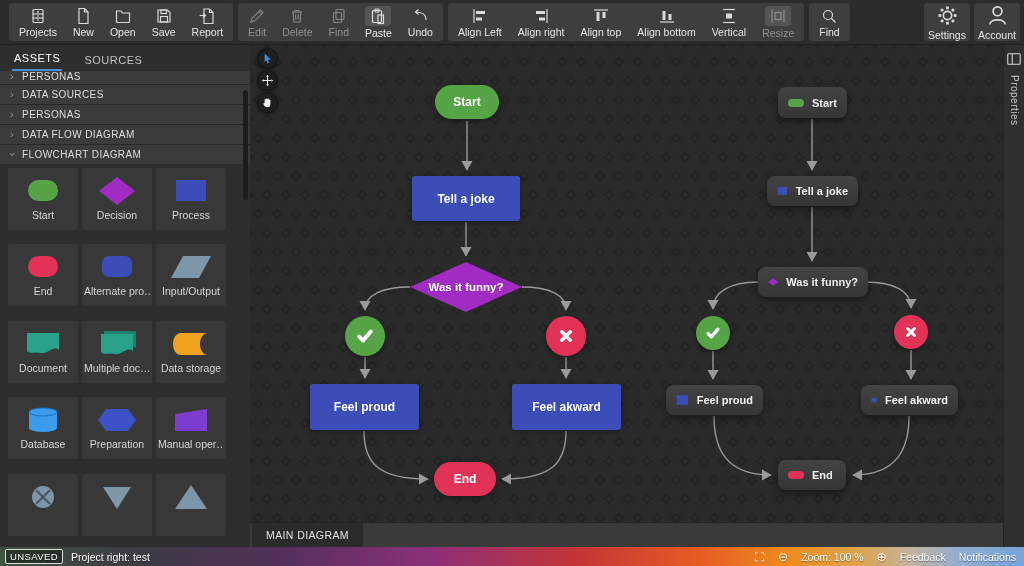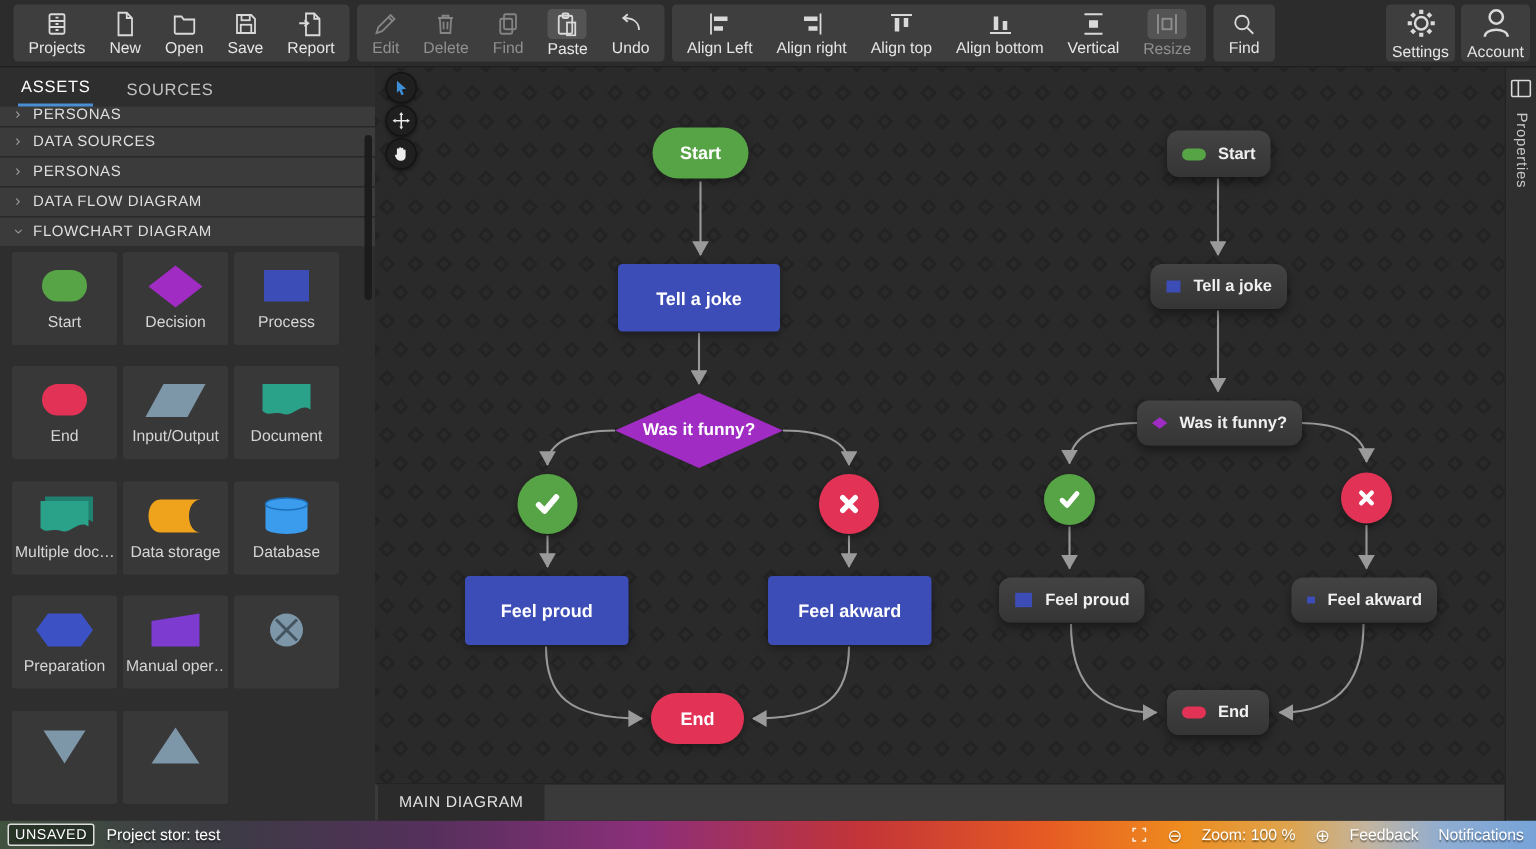--- a/index.html
+++ b/index.html
@@ -332,20 +332,26 @@
           <svg width="44" height="30" viewBox="0 0 44 30">
               <rect x="7" y="4" width="30" height="21" fill="#3d4db7"></rect>
             </svg>
           <span class="tile-label">Process</span>
         </div>
         <div class="tile">
           <svg width="44" height="30" viewBox="0 0 44 30">
               <rect x="7" y="4" width="30" height="21" rx="10.5" fill="#e23357"></rect>
             </svg>
           <span class="tile-label">End</span>
+        </div>
+        <div class="tile">
+          <svg width="44" height="30" viewBox="0 0 44 30">
+              <rect x="7" y="4" width="30" height="21" rx="7" fill="#3d4db7"></rect>
+            </svg>
+          <span class="tile-label">Alternate pro…</span>
         </div>
         <div class="tile">
           <svg width="44" height="30" viewBox="0 0 44 30">
               <polygon points="14,4 42,4 30,26 2,26" fill="#7d96a8"></polygon>
             </svg>
           <span class="tile-label">Input/Output</span>
         </div>
         <div class="tile">
           <svg width="44" height="30" viewBox="0 0 44 30">
               <path d="M6,4 H38 V21 C32,16 26,26 20,24 C14,22 10,26 6,22 Z" fill="#2aa189"></path>
@@ -1606,21 +1612,21 @@
       <svg width="16" height="16" viewBox="0 0 18 18" class="ic">
           <rect x="2" y="3" width="14" height="12" rx="1"></rect>
           <line x1="7" y1="3" x2="7" y2="15"></line>
         </svg>
       <span class="props-label">Properties</span>
     </aside>
   </div>
 
   <footer class="statusbar">
     <span class="badge">UNSAVED</span>
-    <span>Project stor: test</span>
+    <span>Project right: test</span>
     <div class="sb-right">
       <svg width="11" height="11" viewBox="0 0 16 16" style="stroke:#fdfdfd;fill:none;stroke-width:1.4;opacity:.92;">
           <path d="M2,5 V2 h3 M11,2 h3 v3 M14,11 v3 h-3 M5,14 H2 v-3"></path>
         </svg>
       <span class="sb-glyph">⊖</span>
       <span>Zoom: 100 %</span>
       <span class="sb-glyph">⊕</span>
       <span class="sb-link">Feedback</span>
       <span class="sb-link">Notifications</span>
     </div>

